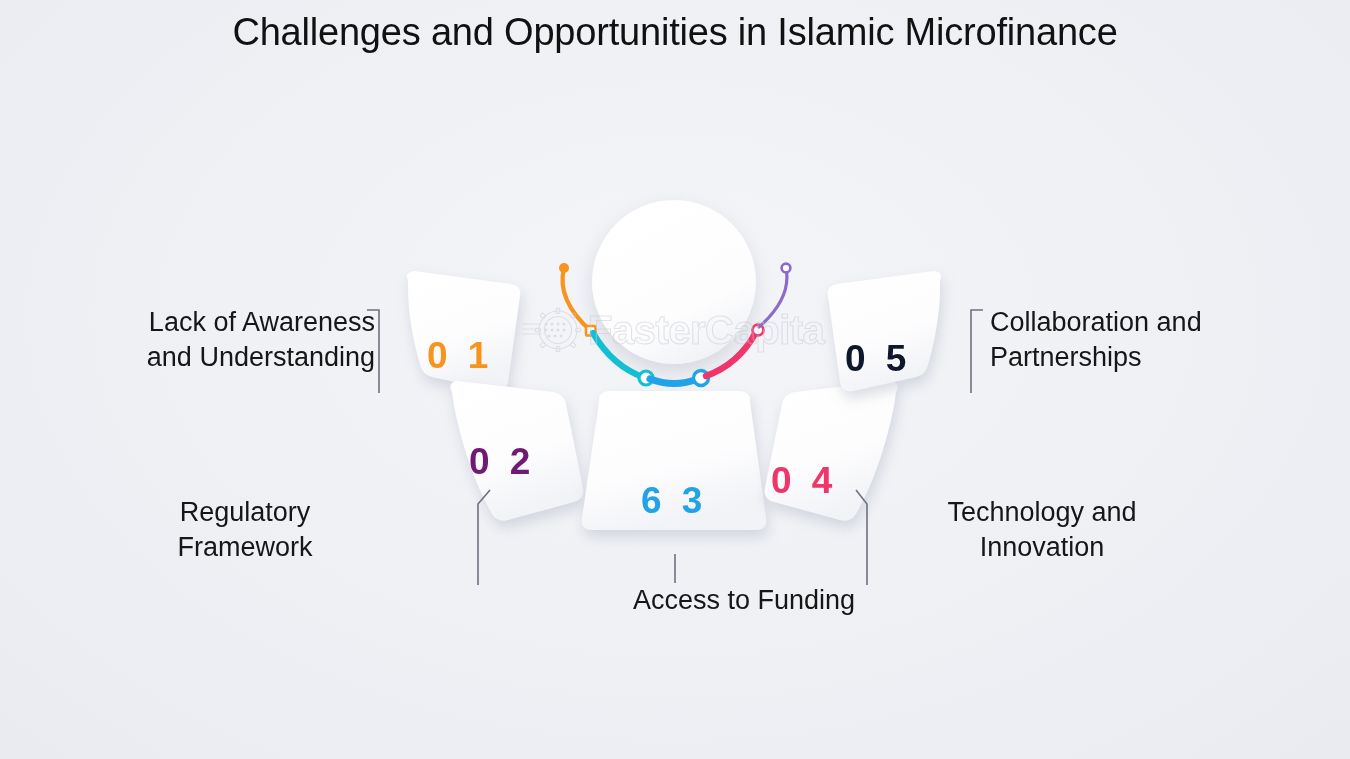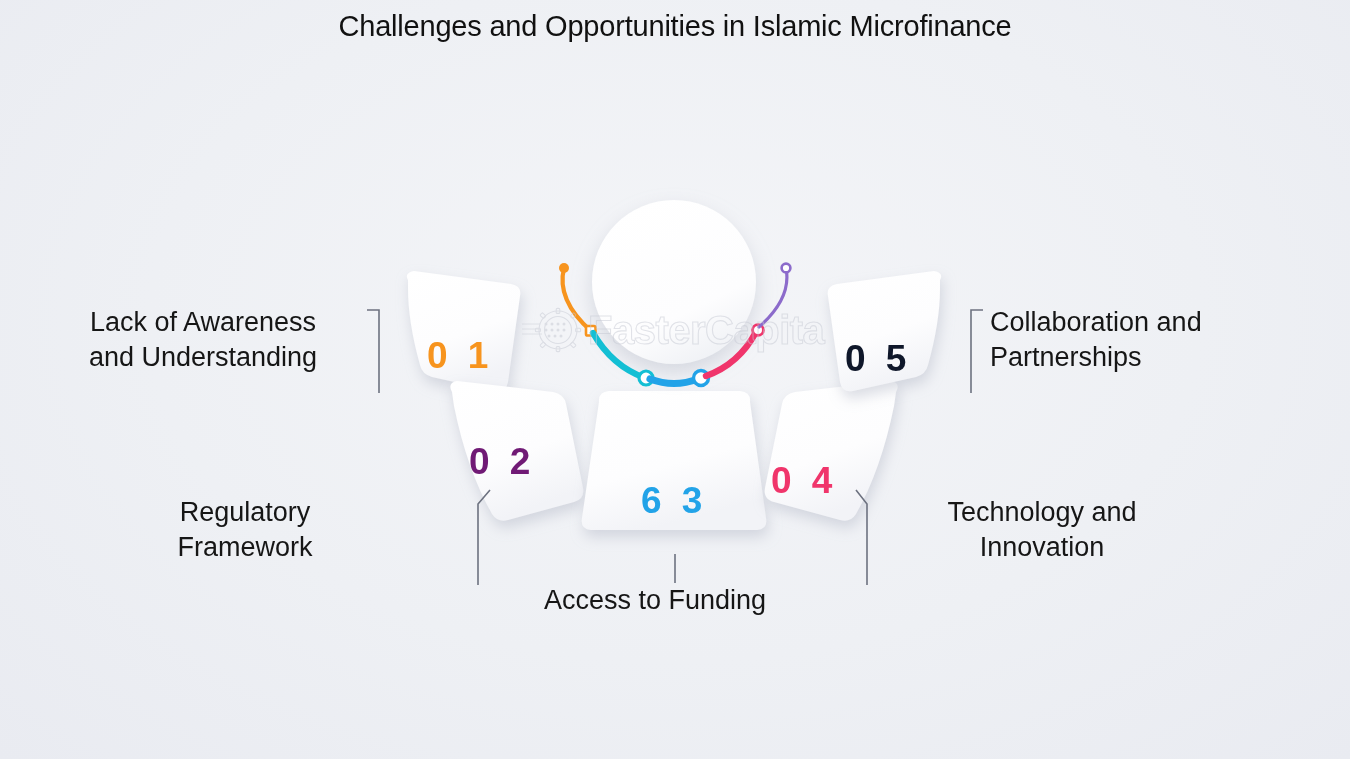--- a/index.html
+++ b/index.html
@@ -16,21 +16,21 @@
     position: relative;
   }
 
   
   #page-title {
     position: absolute;
     top: 8px;
     left: 0;
     width: 1350px;
     text-align: center;
-    font-size: 29px;
+    font-size: 38px;
     font-weight: 400;
     color: #111111;
     letter-spacing: -0.2px;
     line-height: 1.3;
     white-space: nowrap;
   }
 
   
   #infographic {
     position: absolute;
@@ -69,23 +69,23 @@
   
   .caption {
     position: absolute;
     font-family: "Liberation Sans", sans-serif;
     font-size: 27px;
     font-weight: 400;
     color: #161616;
     line-height: 1.30;
     white-space: pre-line;
   }
-  #cap-01 { left: 43px;  top: 305px; text-align: center;  width: 320px; }
+  #cap-01 { left: 55px;  top: 305px; text-align: right;  width: 320px; }
   #cap-02 { left: 60px;  top: 495px; text-align: center; width: 370px; }
-  #cap-03 { left: 455px; top: 583px; text-align: center; width: 400px; }
+  #cap-03 { left: 455px; top: 583px; text-align: right; width: 400px; }
   #cap-04 { left: 877px; top: 495px; text-align: center;  width: 330px; }
   #cap-05 { left: 990px; top: 305px; text-align: left;  width: 330px; }
 
   
   #leaders {
     position: absolute;
     left: 0;
     top: 0;
     width: 1350px;
     height: 759px;

